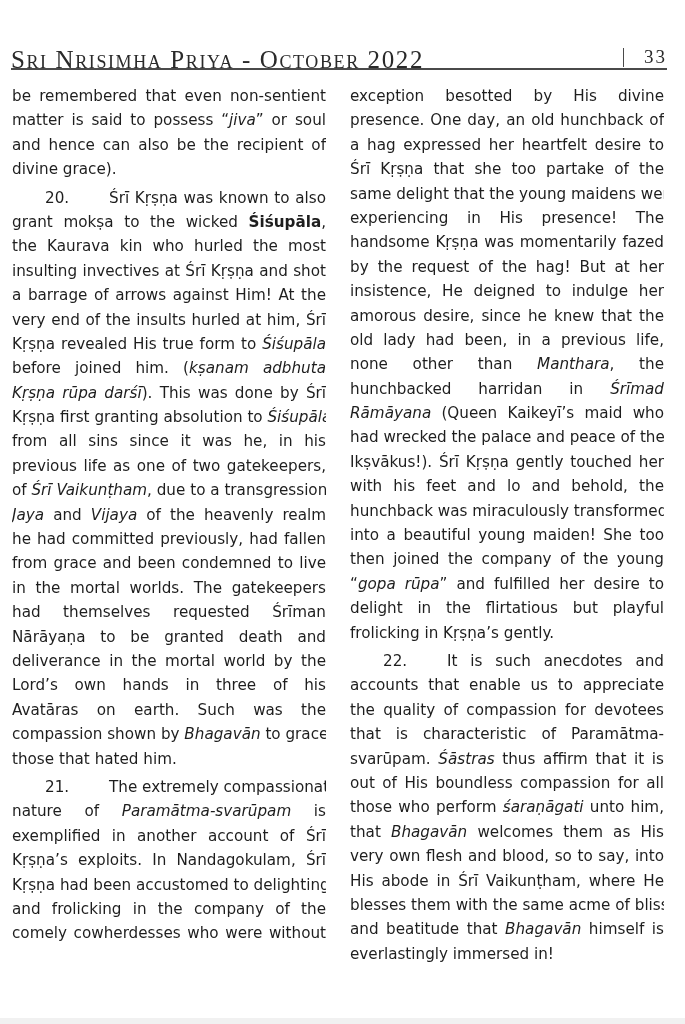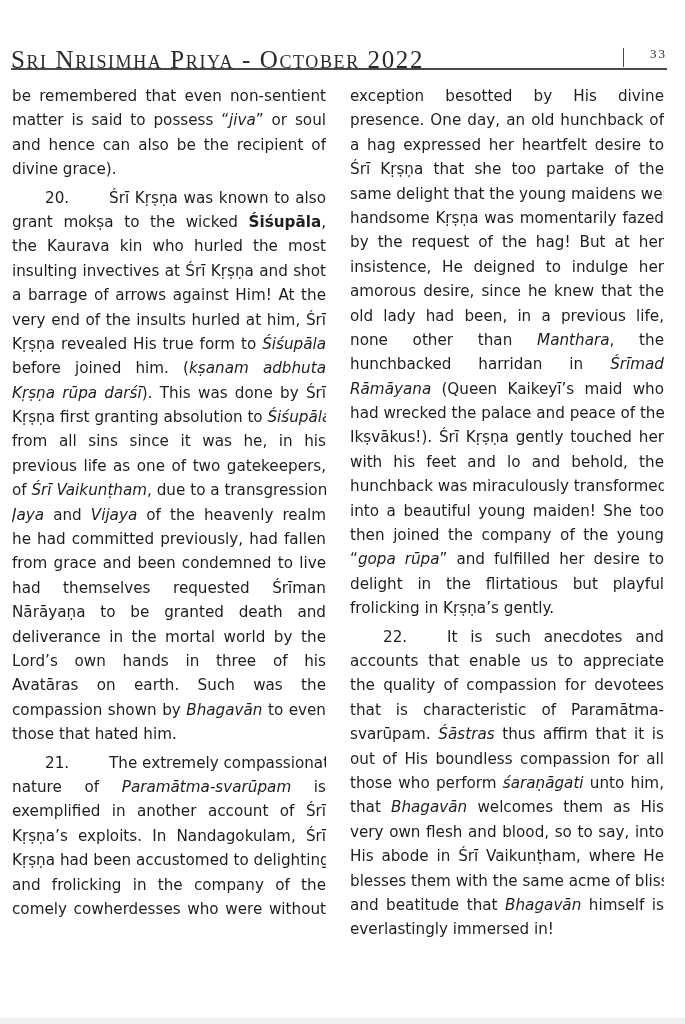--- a/index.html
+++ b/index.html
@@ -13,21 +13,21 @@
     border-bottom: 2.5px solid #4a4a4a;
   }
   .header-title {
     position: absolute; left: 0; top: 2px;
     font-family: "Liberation Serif", serif; font-size: 25px; letter-spacing: 1.6px;
     font-variant: small-caps; color: #2a2a2a;
   }
   .header-sep { position: absolute; left: 612px; top: 4px; width: 1px; height: 19px; background: #4a4a4a; }
   .header-page {
     position: absolute; right: 0; top: 2px;
-    font-family: "Liberation Serif", serif; font-size: 13px; letter-spacing: 2px; color: #2a2a2a;
+    font-family: "Liberation Serif", serif; font-size: 19px; letter-spacing: 2px; color: #2a2a2a;
   }
   .col { position: absolute; top: 84px; }
   .col-left { left: 12px; width: 314px; }
   .col-right { left: 350px; width: 314px; }
   .line {
     height: 24.4px; line-height: 24.4px; font-size: 15.2px; white-space: nowrap;
     text-align: justify; text-align-last: justify; overflow: hidden;
   }
   .line.last { text-align-last: left; }
   .line.indent { padding-left: 24px; }
@@ -61,42 +61,44 @@
     <div class="line"><span>Kṛṣṇa revealed His true form to </span><i>Śiśupāla</i></div>
     <div class="line"><span>before joined him. (</span><i>kṣanam adbhuta</i></div>
     <div class="line"><i>Kṛṣṇa rūpa darśī</i><span>). This was done by Śrī</span></div>
     <div class="line"><span>Kṛṣṇa first granting absolution to </span><i>Śiśupāla</i></div>
     <div class="line"><span>from all sins since it was he, in his</span></div>
     <div class="line"><span>previous life as one of two gatekeepers,</span></div>
     <div class="line"><span>of </span><i>Śrī Vaikunṭham</i><span>, due to a transgression</span></div>
     <div class="line"><i>Jaya</i><span> and </span><i>Vijaya</i><span> of the heavenly realm</span></div>
     <div class="line"><span>he had committed previously, had fallen</span></div>
     <div class="line"><span>from grace and been condemned to live</span></div>
+    <div class="line"><span>in the mortal worlds. The gatekeepers</span></div>
     <div class="line"><span>had themselves requested Śrīman</span></div>
     <div class="line"><span>Nārāyaṇa to be granted death and</span></div>
     <div class="line"><span>deliverance in the mortal world by the</span></div>
     <div class="line"><span>Lord’s own hands in three of his</span></div>
     <div class="line"><span>Avatāras on earth. Such was the</span></div>
-    <div class="line"><span>compassion shown by </span><i>Bhagavān</i><span> to even</span></div>
+    <div class="line"><span>compassion shown by </span><i>Bhagavān</i><span> to grace</span></div>
     <div class="line last"><span>those that hated him.</span></div>
     <div class="gap"></div>
     <div class="line indent"><span class="pnum">21.</span><span>The extremely compassionate</span></div>
     <div class="line"><span>nature of </span><i>Paramātma-svarūpam</i><span> is</span></div>
     <div class="line"><span>exemplified in another account of Śrī</span></div>
     <div class="line"><span>Kṛṣṇa’s exploits. In Nandagokulam, Śrī</span></div>
     <div class="line"><span>Kṛṣṇa had been accustomed to delighting</span></div>
     <div class="line"><span>and frolicking in the company of the</span></div>
     <div class="line"><span>comely cowherdesses who were without</span></div>
   </div>
 <div class="col col-right">
     <div class="line"><span>exception besotted by His divine</span></div>
     <div class="line"><span>presence. One day, an old hunchback of</span></div>
     <div class="line"><span>a hag expressed her heartfelt desire to</span></div>
     <div class="line"><span>Śrī Kṛṣṇa that she too partake of the</span></div>
     <div class="line"><span>same delight that the young maidens were</span></div>
+    <div class="line"><span>experiencing in His presence! The</span></div>
     <div class="line"><span>handsome Kṛṣṇa was momentarily fazed</span></div>
     <div class="line"><span>by the request of the hag! But at her</span></div>
     <div class="line"><span>insistence, He deigned to indulge her</span></div>
     <div class="line"><span>amorous desire, since he knew that the</span></div>
     <div class="line"><span>old lady had been, in a previous life,</span></div>
     <div class="line"><span>none other than </span><i>Manthara</i><span>, the</span></div>
     <div class="line"><span>hunchbacked harridan in </span><i>Śrīmad</i></div>
     <div class="line"><i>Rāmāyana</i><span> (Queen Kaikeyī’s maid who</span></div>
     <div class="line"><span>had wrecked the palace and peace of the</span></div>
     <div class="line"><span>Ikṣvākus!). Śrī Kṛṣṇa gently touched her</span></div>

